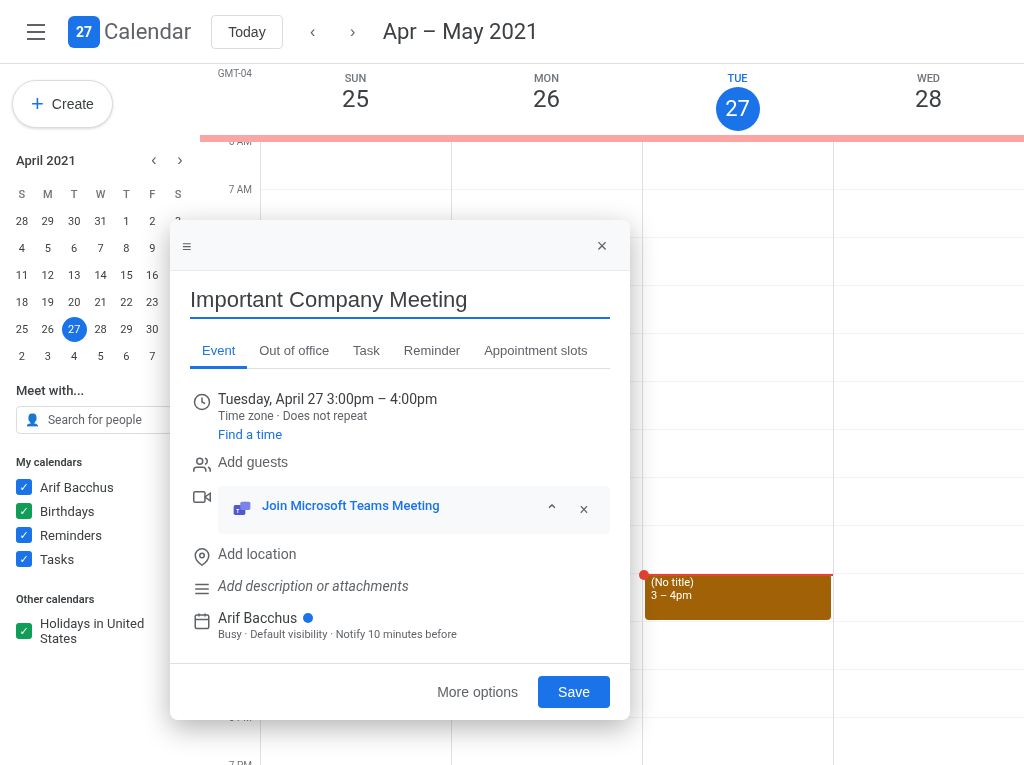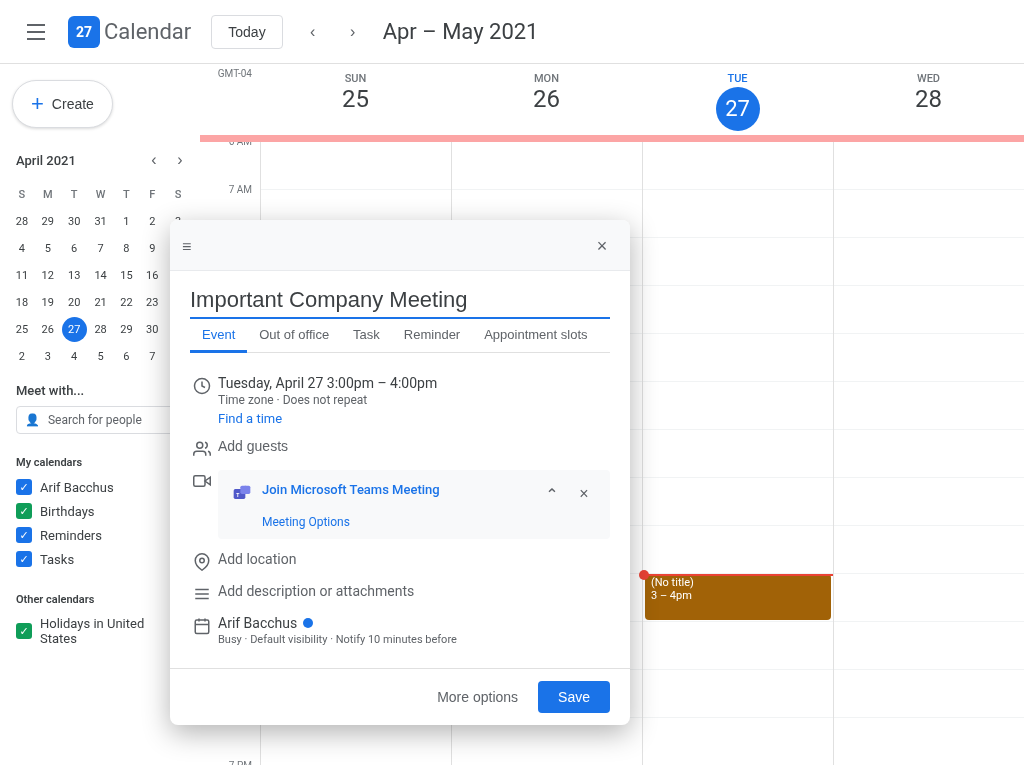--- a/index.html
+++ b/index.html
@@ -170,20 +170,21 @@
     .modal-drag-icon { color: #5f6368; font-size: 16px; }
     .modal-close-btn { border: none; background: none; cursor: pointer; font-size: 18px; color: #5f6368; width: 32px; height: 32px; border-radius: 50%; display: flex; align-items: center; justify-content: center; }
     .modal-body { padding: 16px 20px; }
     .modal-title-input {
       width: 100%;
       border: none;
       border-bottom: 2px solid #1a73e8;
       font-size: 22px;
       outline: none;
       padding-bottom: 4px;
+      margin-bottom: 16px;
       color: #3c4043;
     }
     .event-tabs { display: flex; gap: 0; margin-bottom: 16px; border-bottom: 1px solid #e0e0e0; }
     .event-tab {
       padding: 8px 12px;
       font-size: 13px;
       border: none; background: none; cursor: pointer;
       color: #5f6368;
       border-bottom: 3px solid transparent;
       margin-bottom: -1px;
@@ -213,21 +214,21 @@
       width: 24px; height: 24px;
       display: flex; align-items: center; justify-content: center;
     }
     .teams-link { color: #1a73e8; font-size: 13px; font-weight: 500; cursor: pointer; }
     .teams-actions { display: flex; gap: 4px; }
     .teams-action-btn { border: none; background: none; cursor: pointer; color: #5f6368; font-size: 16px; width: 28px; height: 28px; border-radius: 50%; display: flex; align-items: center; justify-content: center; }
     .meeting-options-row { margin-top: 6px; padding-left: 32px; }
     .meeting-options-link { color: #1a73e8; font-size: 12px; cursor: pointer; }
 
     .add-location-text { font-size: 14px; color: #5f6368; cursor: pointer; }
-    .add-description-text { font-size: 14px; color: #5f6368; cursor: pointer; }
+    .add-description-text { font-size: 14px; color: #5f6368; cursor: pointer; font-style: italic; }
 
     .calendar-owner { font-size: 14px; color: #3c4043; display: flex; align-items: center; gap: 6px; }
     .owner-dot { width: 10px; height: 10px; background: #1a73e8; border-radius: 50%; }
     .owner-meta { font-size: 11px; color: #5f6368; margin-top: 2px; }
 
     .modal-footer {
       display: flex;
       align-items: center;
       justify-content: flex-end;
       gap: 8px;
@@ -586,23 +587,20 @@
                     <text x="5" y="15" font-size="6" fill="white" font-weight="bold">T</text>
                   </svg>
                 </div>
                 <a class="teams-link">Join Microsoft Teams Meeting</a>
               </div>
               <div class="teams-actions">
                 <button class="teams-action-btn">⌃</button>
                 <button class="teams-action-btn">×</button>
               </div>
             </div>
-            <div class="meeting-options-row">
-              <a class="meeting-options-link">Meeting Options</a>
-            </div>
           </div>
         </div>
       </div>
 
       
       <div class="form-row">
         <div class="form-icon">
           <svg width="18" height="18" viewBox="0 0 24 24" fill="none" stroke="#5f6368" stroke-width="2">
               <path d="M21 10c0 7-9 13-9 13s-9-6-9-13a9 9 0 0 1 18 0z"></path>
               <circle cx="12" cy="10" r="3"></circle>

